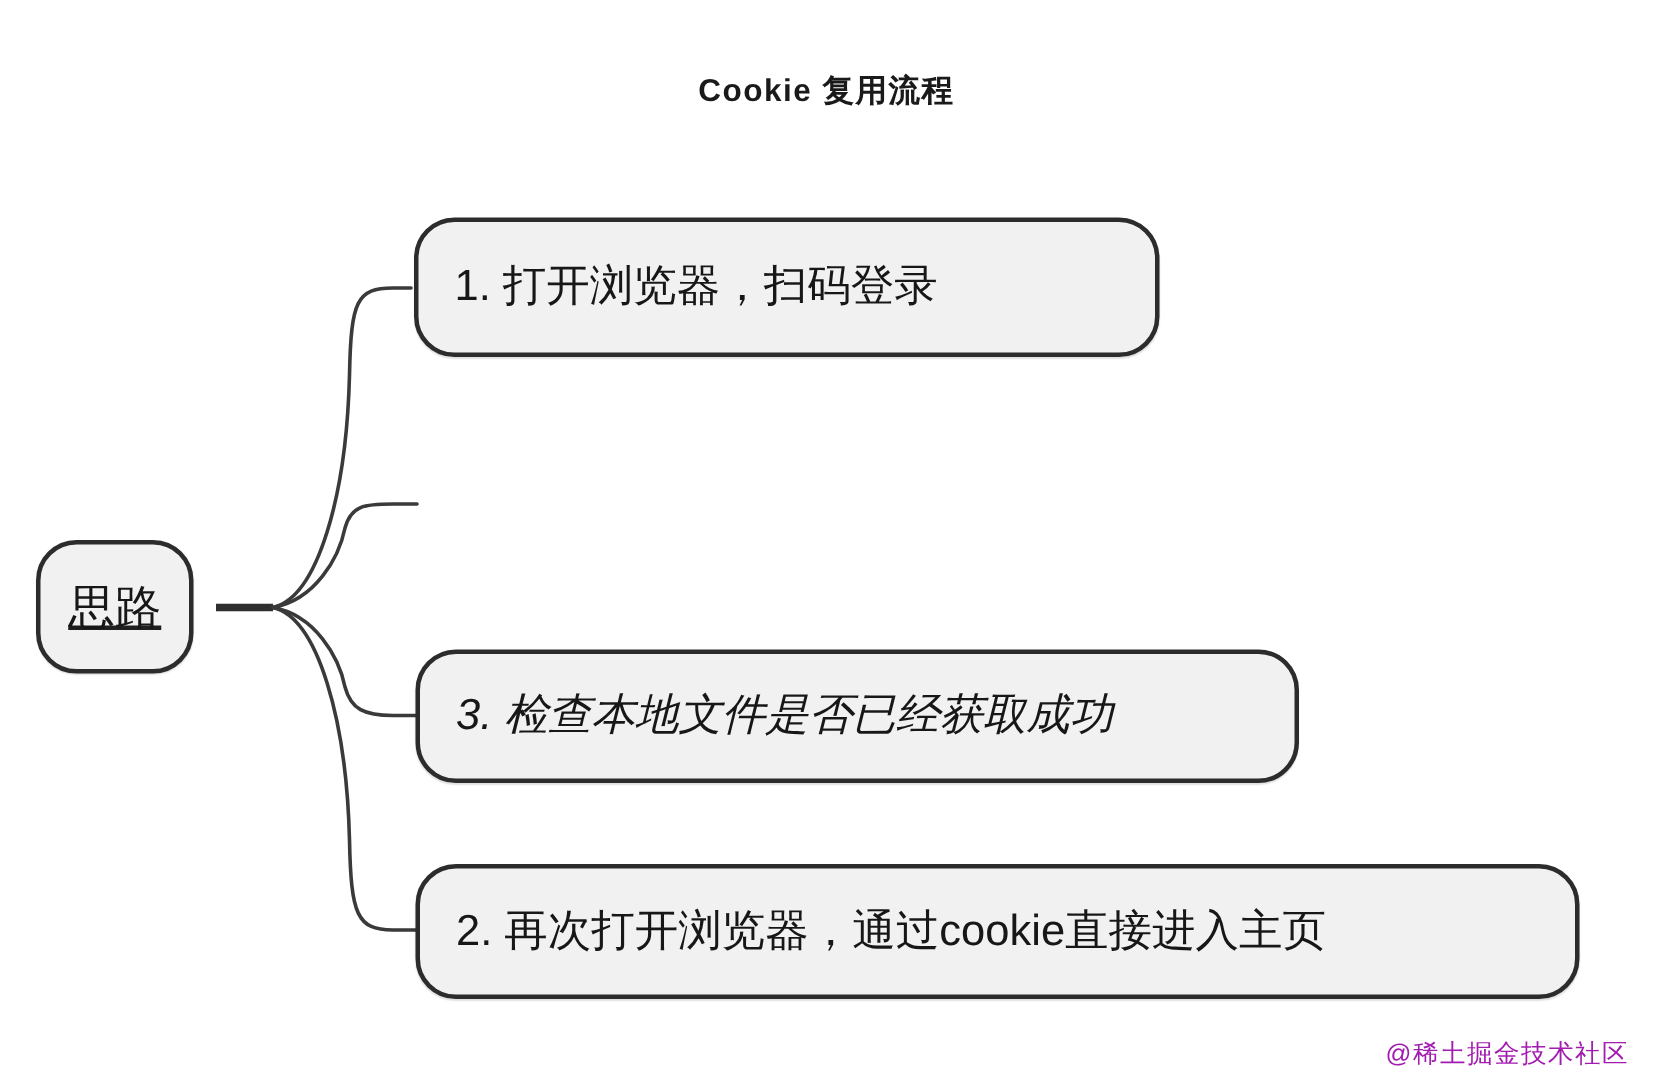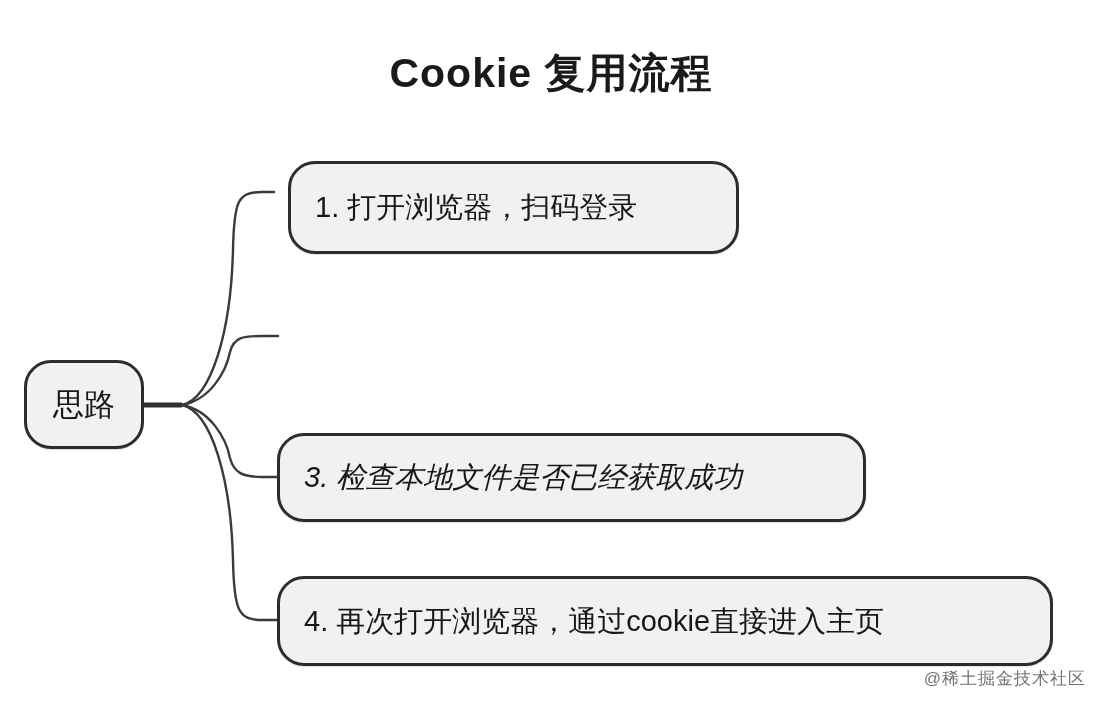--- a/index.html
+++ b/index.html
@@ -24,21 +24,21 @@
     height: 720px;
   }
 
   
   .diagram-title {
     position: absolute;
     left: 0;
     top: 46px;
     width: 1102px;
     text-align: center;
-    font-size: 41px;
+    font-size: 21px;
     font-weight: bold;
     letter-spacing: 1px;
     color: #1a1a1a;
     white-space: nowrap;
     z-index: 5;
   }
 
   
   .edges {
     position: absolute;
@@ -65,45 +65,46 @@
   .node .node-label {
     font-size: 29px;
     line-height: 1;
     color: #171717;
     white-space: nowrap;
   }
 
   .node-root {
     left: 24px;
     top: 360px;
-    width: 120px;
+    width: 105px;
     height: 89px;
     border-radius: 27px;
     justify-content: center;
+    text-decoration: underline;
   }
   .node-root .node-label { font-size: 31px; }
 
   .node-branch {
     justify-content: flex-start;
     padding-left: 24px;
     border-radius: 27px;
   }
 
-  .node-b1 { left: 288px; top: 145px; width: 451px; height: 93px; margin-top: 16px; }
+  .node-b1 { left: 276px; top: 145px; width: 497px; height: 93px; }
   .node-b2 { left: 277px; top: 290px; width: 794px; height: 93px; }
   .node-b3 { left: 277px; top: 433px; width: 589px; height: 89px; font-style: italic; }
   .node-b4 { left: 277px; top: 576px; width: 776px; height: 90px; }
 
   
   .watermark {
     position: absolute;
     right: 16px;
-    bottom: 30px;
+    bottom: 6px;
     font-size: 17px;
-    color: #737373;
+    color: #a21caf;
     letter-spacing: 1px;
     white-space: nowrap;
     z-index: 4;
   }
 </style>
 </head>
 <body>
 
 <div id="canvas">
 
@@ -126,18 +127,18 @@
   <div class="node node-branch node-b1">
     <span class="node-label">1. 打开浏览器，扫码登录</span>
   </div>
 
 
   <div class="node node-branch node-b3">
     <span class="node-label">3. 检查本地文件是否已经获取成功</span>
   </div>
 
   <div class="node node-branch node-b4">
-    <span class="node-label">4. 再次打开浏览器，通过cookie直接进入主页</span>
+    <span class="node-label">2. 再次打开浏览器，通过cookie直接进入主页</span>
   </div>
 
   <div class="watermark">@稀土掘金技术社区</div>
 
 </div>
 
 </body></html>

